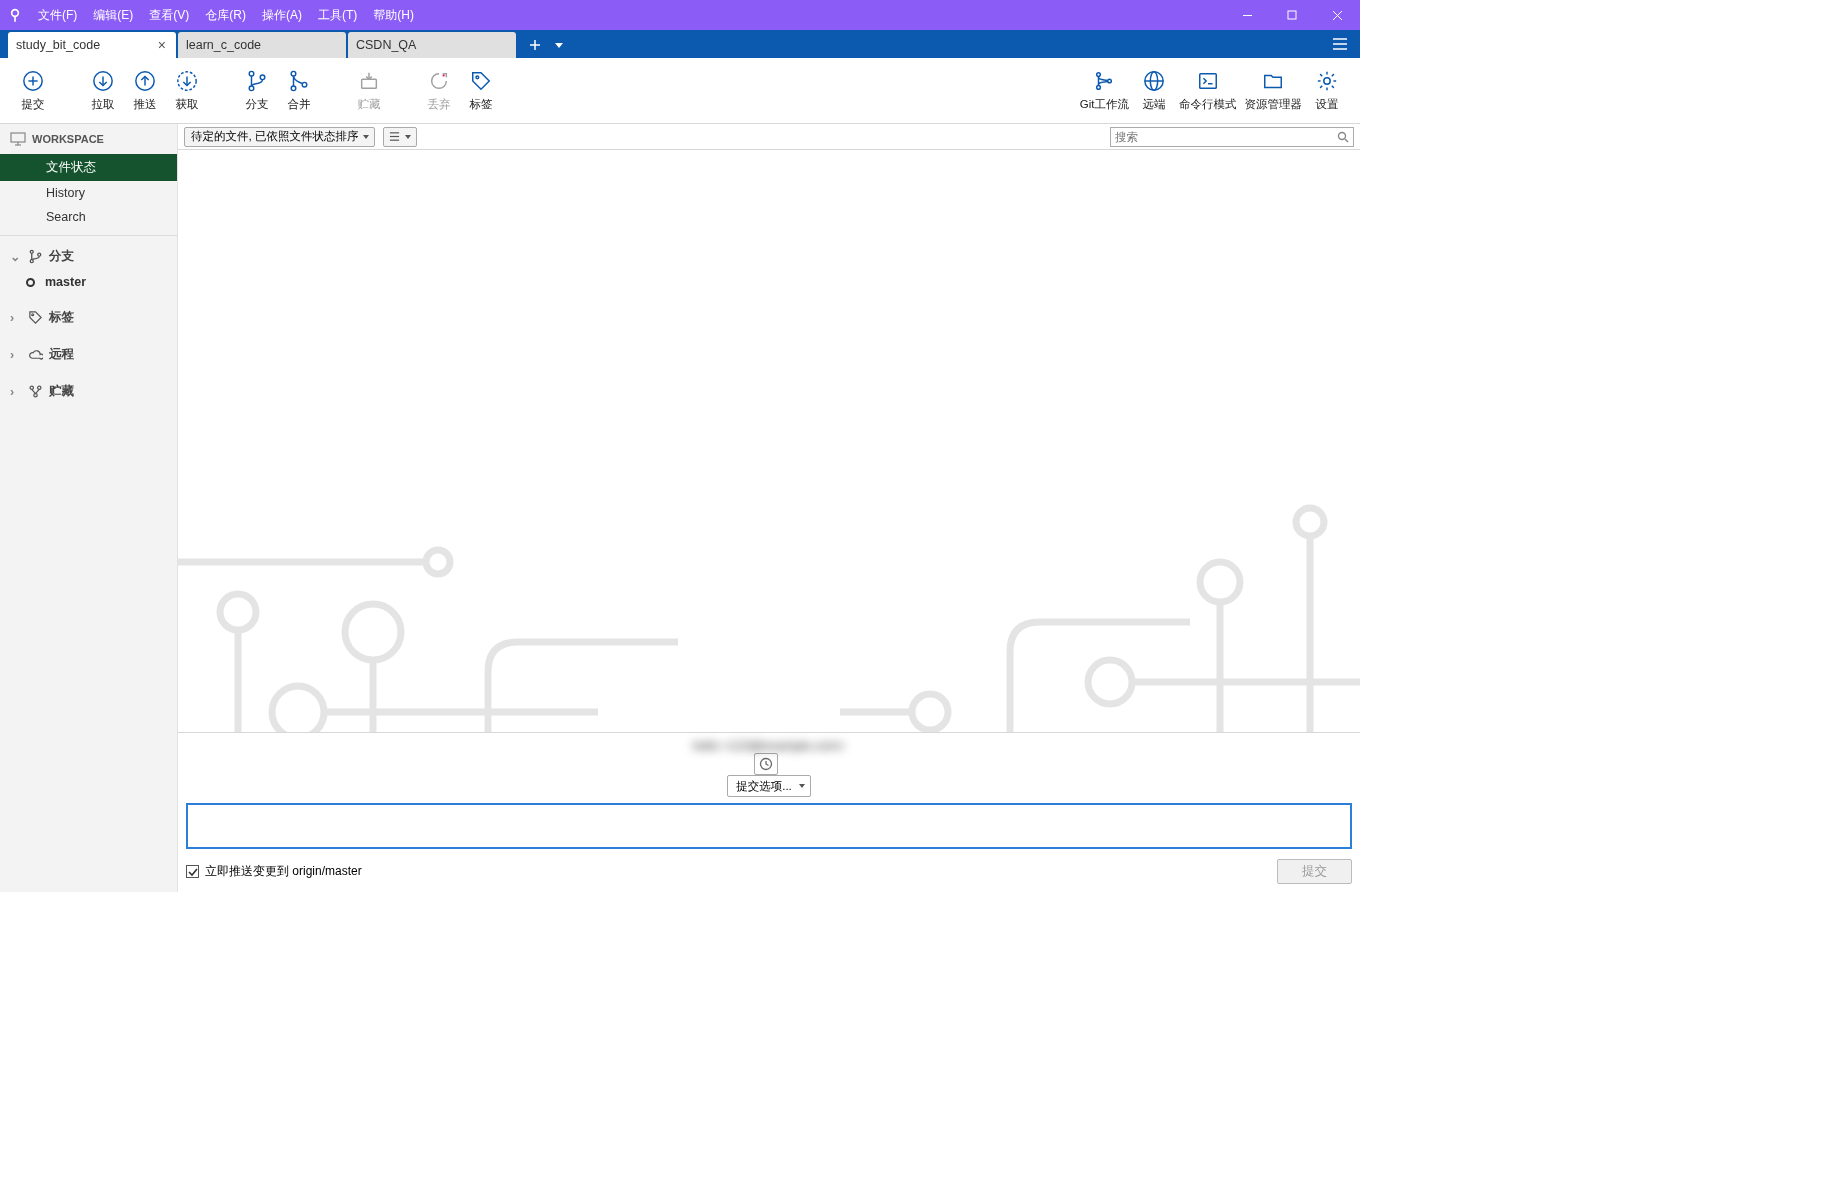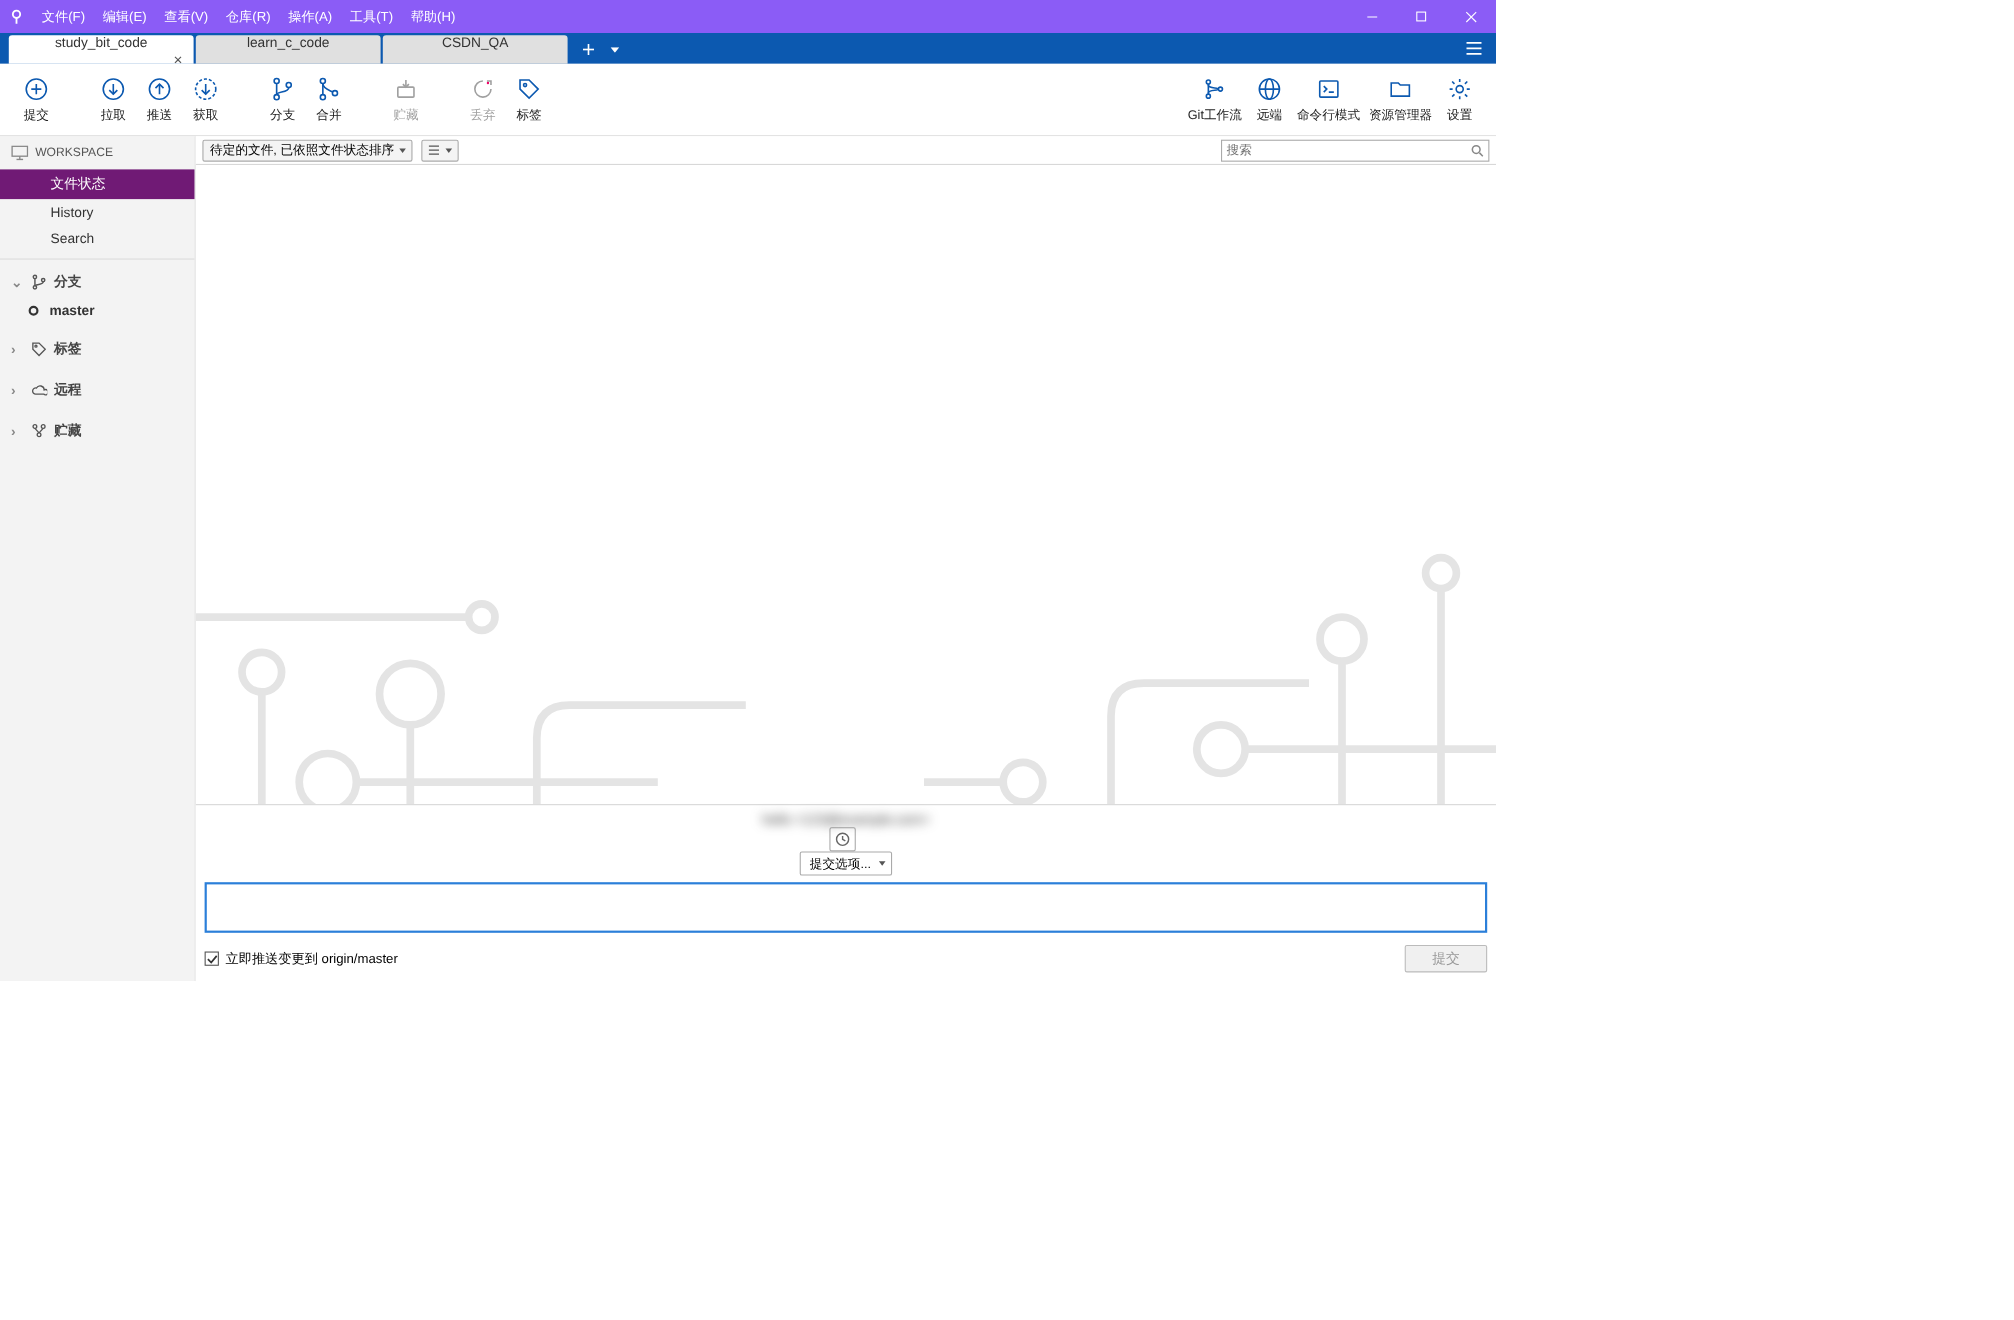--- a/index.html
+++ b/index.html
@@ -8,21 +8,21 @@
 
 .titlebar { height: 30px; background: #8b5cf6; display: flex; align-items: center; color: #fff; font-size: 12px; }
 .titlebar .logo { width: 30px; height: 30px; display: flex; align-items: center; justify-content: center; }
 .titlebar .logo svg { width: 16px; height: 16px; }
 .menu-item { padding: 0 8px; cursor: pointer; line-height: 30px; }
 .win-controls { margin-left: auto; display: flex; }
 .win-btn { width: 45px; height: 30px; display: flex; align-items: center; justify-content: center; cursor: pointer; }
 
 
 .tabbar { height: 28px; background: #0c59b0; display: flex; align-items: flex-end; padding-left: 8px; }
-.tab { height: 26px; min-width: 168px; background: #e0e0e0; display: flex; align-items: center; padding: 0 8px; font-size: 12.5px; color: #333; border-top-left-radius: 3px; border-top-right-radius: 3px; margin-right: 2px; cursor: pointer; position: relative; flex-direction: column; }
+.tab { height: 26px; min-width: 168px; background: #e0e0e0; display: flex; align-items: center; padding: 12px 8px; font-size: 12.5px; color: #333; border-top-left-radius: 3px; border-top-right-radius: 3px; margin-right: 2px; cursor: pointer; position: relative; }
 .tab.active { background: #fff; }
 .tab .tab-close { margin-left: auto; font-size: 14px; color: #555; padding: 0 2px; }
 .tab-add { width: 22px; height: 22px; margin: 0 4px 2px 6px; display: flex; align-items: center; justify-content: center; color: #fff; cursor: pointer; }
 .tab-add-caret { width: 18px; height: 22px; margin-bottom: 2px; display: flex; align-items: center; justify-content: center; color: #fff; cursor: pointer; }
 .hamburger { margin-left: auto; width: 40px; height: 28px; display: flex; align-items: center; justify-content: center; color: #fff; cursor: pointer; }
 
 
 .toolbar { height: 66px; background: #fff; border-bottom: 1px solid #d8d8d8; display: flex; align-items: center; padding: 0 12px; }
 .tool-btn { display: flex; flex-direction: column; align-items: center; justify-content: center; min-width: 42px; height: 56px; cursor: pointer; color: #0c59b0; padding: 0 4px; }
 .tool-btn.disabled { color: #a0a0a0; }
@@ -30,24 +30,24 @@
 .tool-btn .t-label { font-size: 11.5px; color: #222; margin-top: 4px; }
 .tool-btn.disabled .t-label { color: #a0a0a0; }
 .tool-sep { width: 28px; }
 .tool-spacer { flex: 1; }
 
 
 .body { display: flex; height: calc(892px - 30px - 28px - 66px); }
 
 
 .sidebar { width: 178px; background: #f3f3f3; border-right: 1px solid #e2e2e2; display: flex; flex-direction: column; font-size: 12.5px; color: #333; overflow-y: auto; }
-.side-header { display: flex; align-items: center; padding: 8px 10px; font-weight: 400; color: #555; text-transform: uppercase; font-size: 11px; text-align: right; }
+.side-header { display: flex; align-items: center; padding: 8px 10px; font-weight: 700; color: #555; text-transform: uppercase; font-size: 11px; text-align: right; }
 .side-header svg { margin-right: 6px; }
 .side-item { padding: 5px 10px 5px 46px; cursor: pointer; }
-.side-item.active { background: #701a75; color: #fff; }
+.side-item.active { background: #14532d; color: #fff; }
 .side-section { display: flex; align-items: center; padding: 6px 10px; cursor: pointer; font-weight: 600; color: #444; }
 .side-section .chev { width: 14px; color: #888; }
 .side-section svg.sicon { margin: 0 6px 0 4px; width: 15px; height: 15px; color: #555; }
 .side-branch { display: flex; align-items: center; padding: 4px 10px 4px 26px; cursor: pointer; font-weight: 700; }
 .side-branch .bullet { width: 9px; height: 9px; border: 2px solid #333; border-radius: 50%; margin-right: 10px; }
 .side-rule { height: 1px; background: #dcdcdc; margin: 6px 0; }
 
 
 .main { flex: 1; display: flex; flex-direction: column; background: #fff; position: relative; }
 .main-topbar { height: 26px; border-bottom: 1px solid #d8d8d8; display: flex; align-items: center; padding: 0 6px; gap: 8px; background: #fff; }

